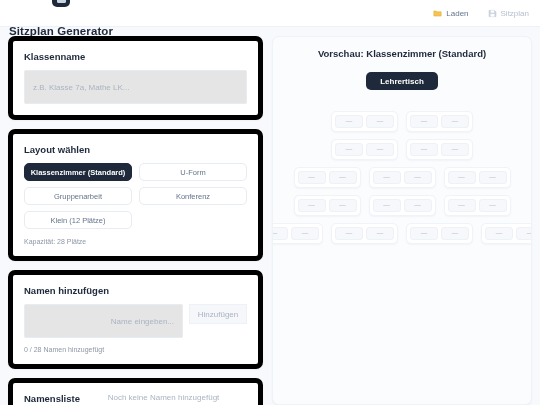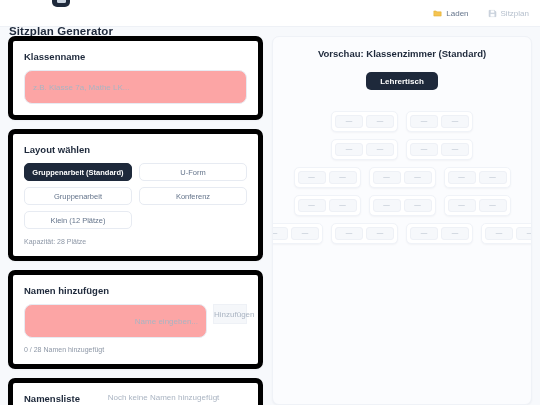--- a/index.html
+++ b/index.html
@@ -117,22 +117,22 @@
     font-weight: bold;
     color: #1e293b;
     margin-bottom: 8px;
   }
 
   
   .text-input {
     width: 100%;
     height: 20px;
     border: 1px solid #e7ebf2;
-    border-radius: 8px;
-    background: #fca5a5;
+    border-radius: 2px;
+    background: #e5e5e5;
     padding: 16px 8px;
     font-family: inherit;
     font-size: 8px;
     color: #1e293b;
   }
   .text-input::placeholder { color: #aab4c2; }
 
   
   .layout-grid {
     display: grid;
@@ -163,21 +163,21 @@
   .capacity-note {
     margin-top: 9px;
     font-size: 7px;
     color: #8d97a6;
   }
 
   
   .addname-row { display: flex; gap: 6px; }
   .addname-row .text-input { flex: 1 1 auto; text-align: right; }
   .add-btn {
-    width: 34px;
+    width: 58px;
     flex: none;
     height: 20px;
     border: 1px solid #eef1f6;
     border-radius: 0;
     background: #f5f7fa;
     color: #aab4c2;
     font-family: inherit;
     font-size: 8px;
     cursor: default;
   }
@@ -305,21 +305,21 @@
   <div class="col-left">
 
     <div class="card">
       <div class="card-title">Klassenname</div>
       <input class="text-input" type="text" placeholder="z.B. Klasse 7a, Mathe LK..." style="">
     </div>
 
     <div class="card">
       <div class="card-title">Layout wählen</div>
       <div class="layout-grid">
-        <button class="layout-btn is-active">Gruppenarbeit (Standard)</button>
+        <button class="layout-btn is-active">Klassenzimmer (Standard)</button>
         <button class="layout-btn">U-Form</button>
         <button class="layout-btn">Gruppenarbeit</button>
         <button class="layout-btn">Konferenz</button>
         <button class="layout-btn">Klein (12 Plätze)</button>
       </div>
       <div class="capacity-note">Kapazität: 28 Plätze</div>
     </div>
 
     <div class="card">
       <div class="card-title">Namen hinzufügen</div>

